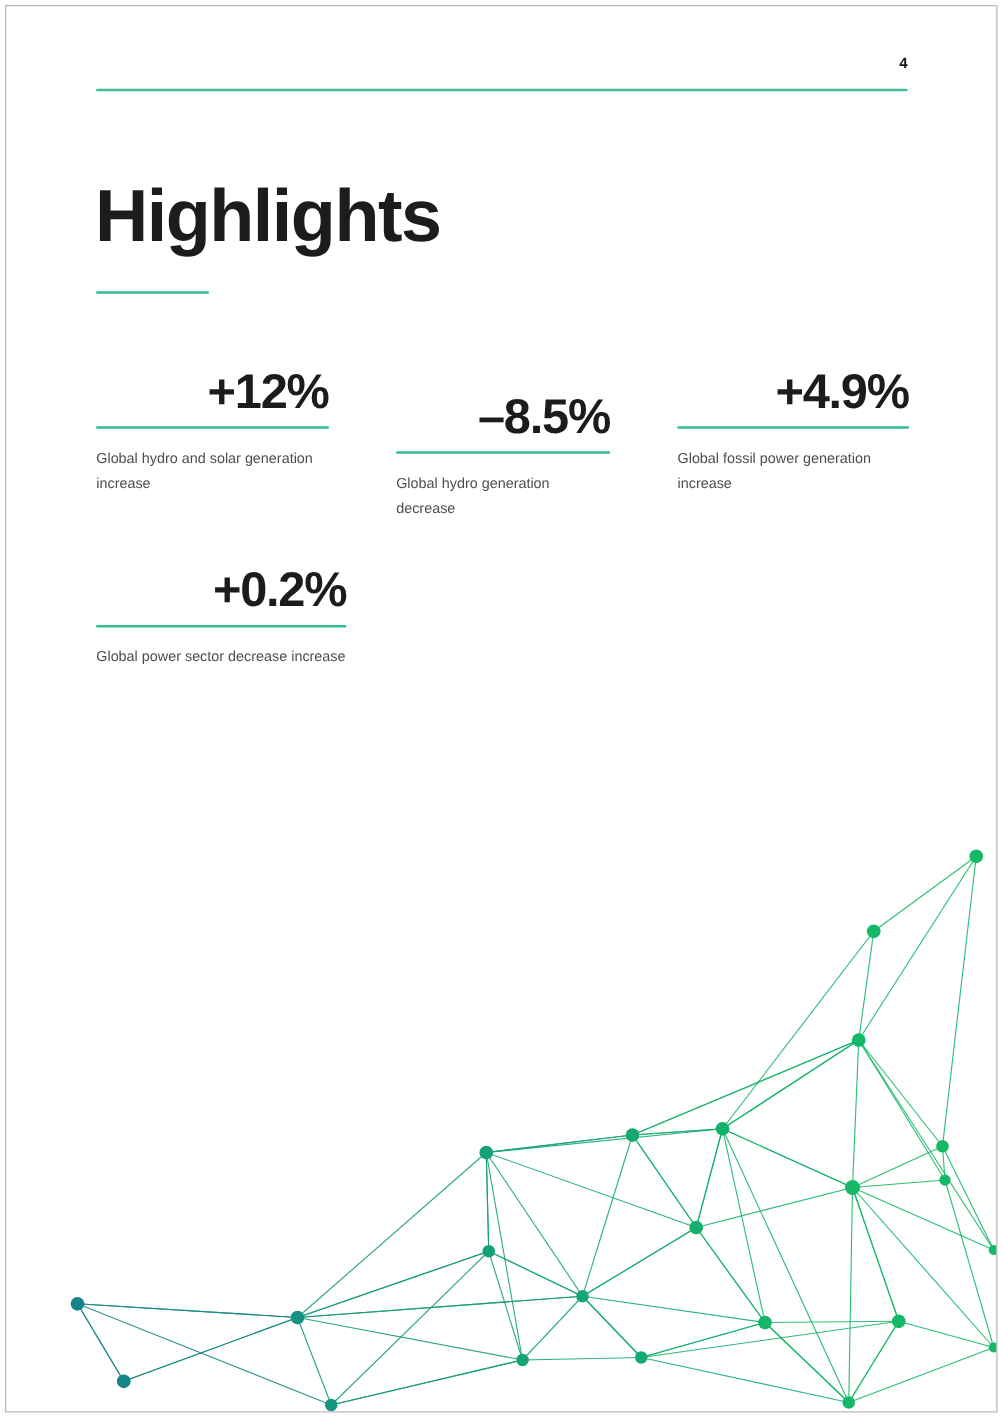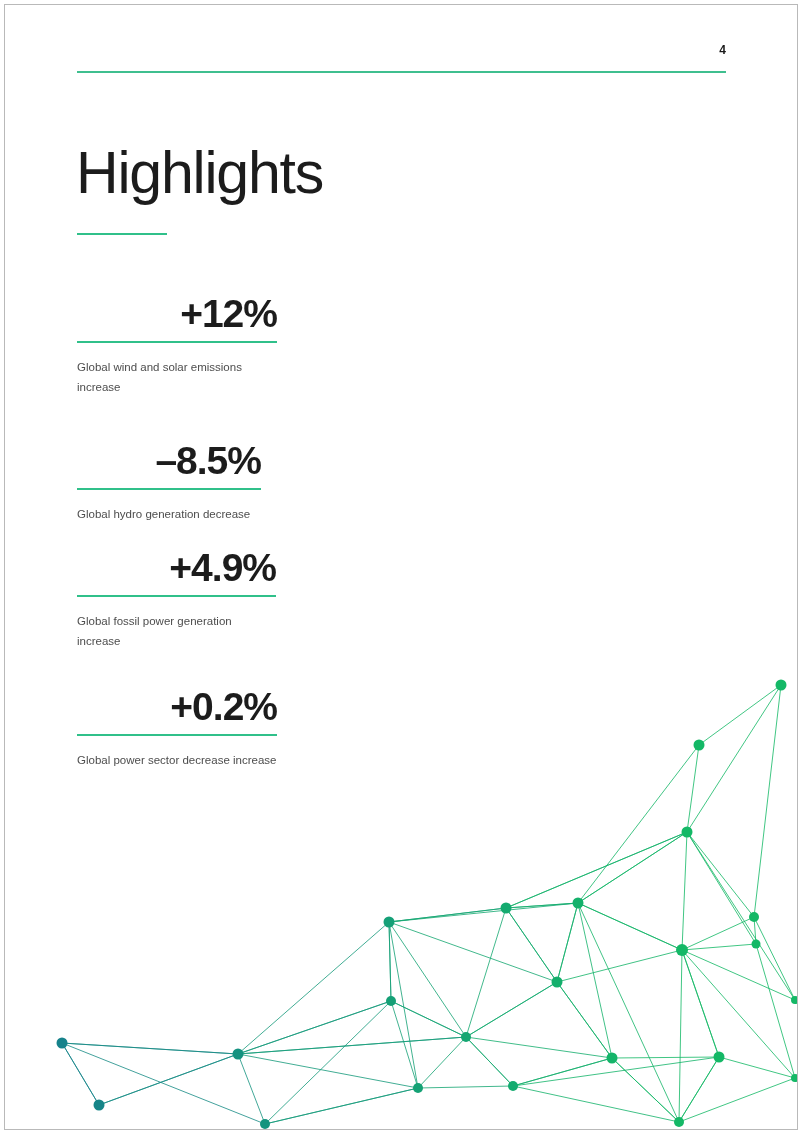--- a/index.html
+++ b/index.html
@@ -49,21 +49,21 @@
     width: 649px;
     height: 2px;
     background: #3fbf8f;
   }
   
   .heading {
     position: absolute;
     left: 76px;
     top: 144px;
     font-size: 59px;
-    font-weight: normal;
+    font-weight: bold;
     color: #1c1c1c;
     letter-spacing: -1.2px;
     line-height: 1;
   }
   
   .accent-rule {
     position: absolute;
     left: 77px;
     top: 233px;
     width: 90px;
@@ -72,21 +72,21 @@
   }
   
   .stats {
     position: absolute;
     left: 77px;
     top: 294px;
     width: 650px;
   }
   .stat-row {
     display: flex;
-    flex-direction: column;
+    flex-direction: row;
     margin-bottom: 0px;
     gap: 24px;
   }
   .stat {
     width: 200px;
     margin-right: 30px;
     box-sizing: border-box;
   }
   .stat.wide { width: 184px; margin-top: 20px; }
   .stat.wide2 { width: 199px; margin-right: 0; }
@@ -140,21 +140,21 @@
 
   <div class="accent-rule"></div>
 
   <div class="stats">
 
     <div class="stat-row">
 
       <div class="stat">
         <div class="stat-value">+12%</div>
         <div class="stat-rule"></div>
-        <div class="stat-caption">Global wind and solar emissions increase</div>
+        <div class="stat-caption">Global hydro and solar generation increase</div>
       </div>
 
       <div class="stat wide">
         <div class="stat-value">–8.5%</div>
         <div class="stat-rule"></div>
         <div class="stat-caption">Global hydro generation decrease</div>
       </div>
 
       <div class="stat wide2">
         <div class="stat-value">+4.9%</div>

